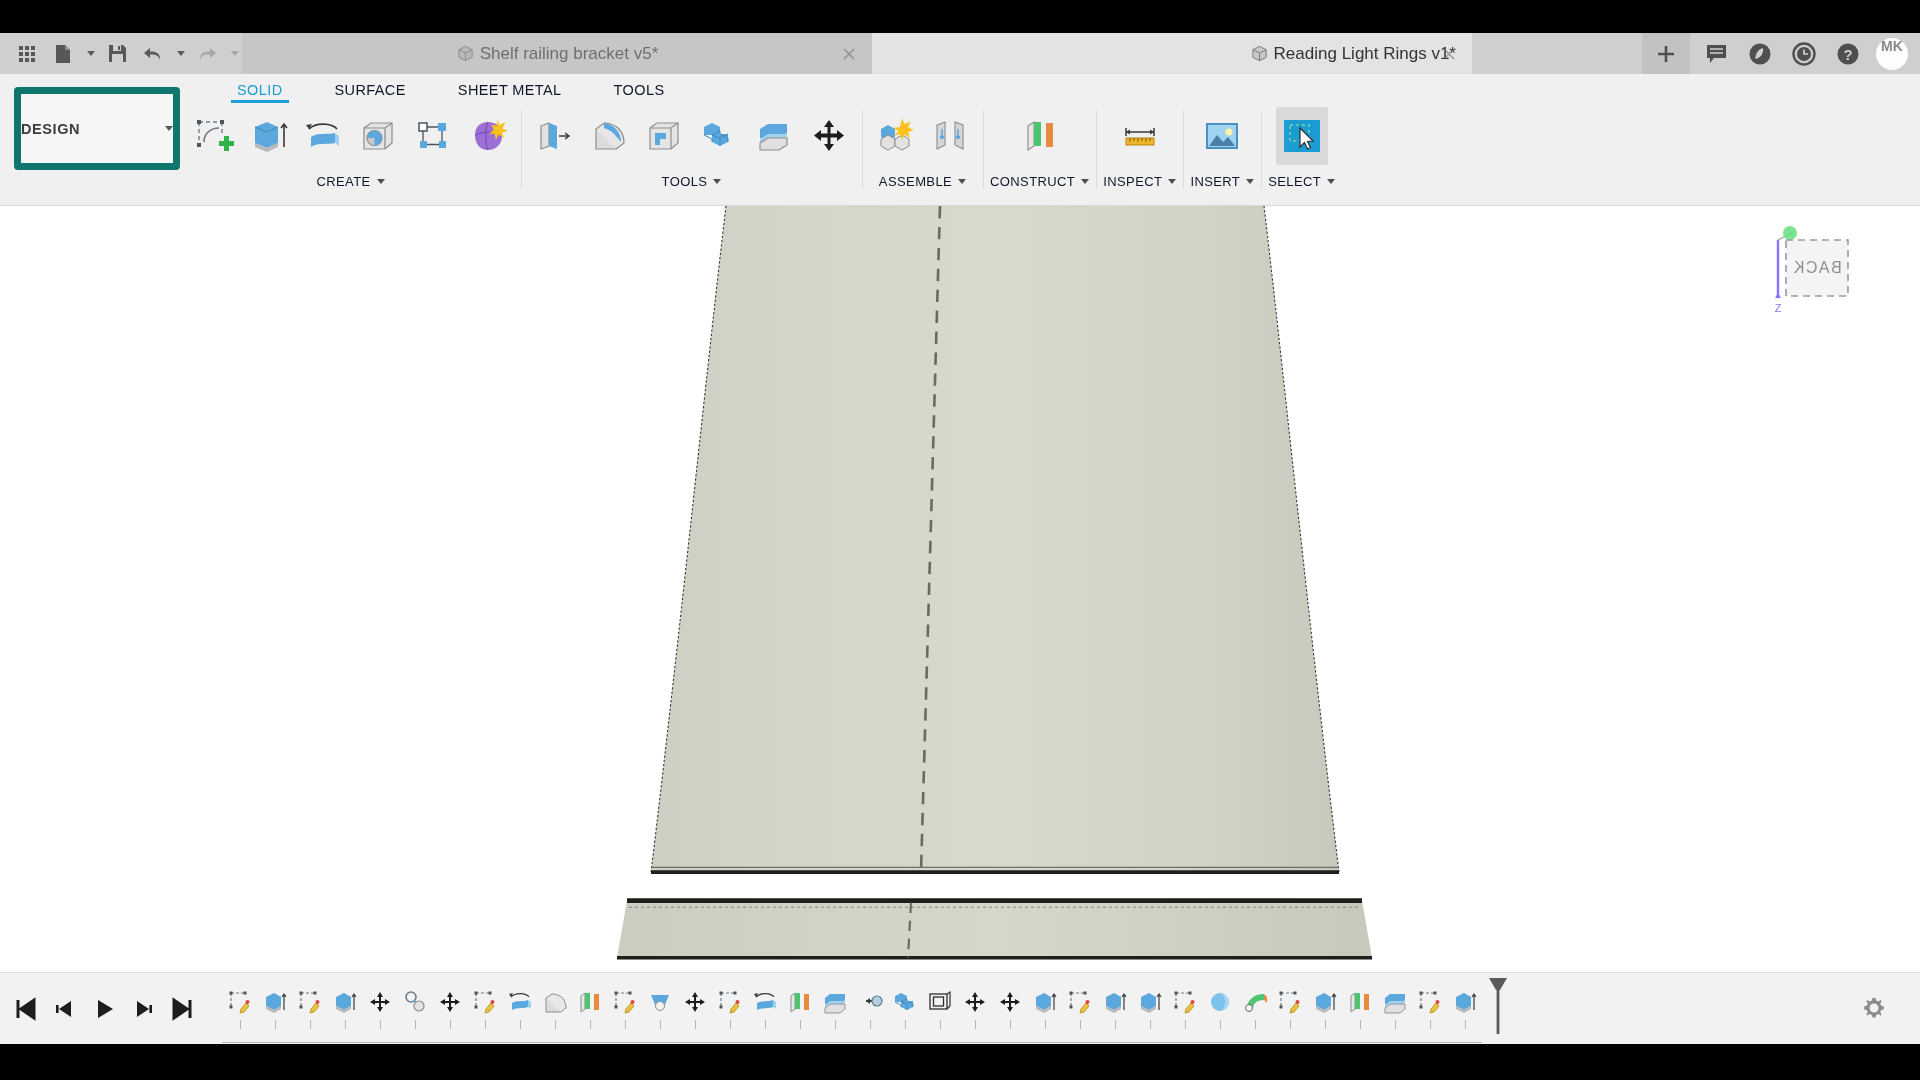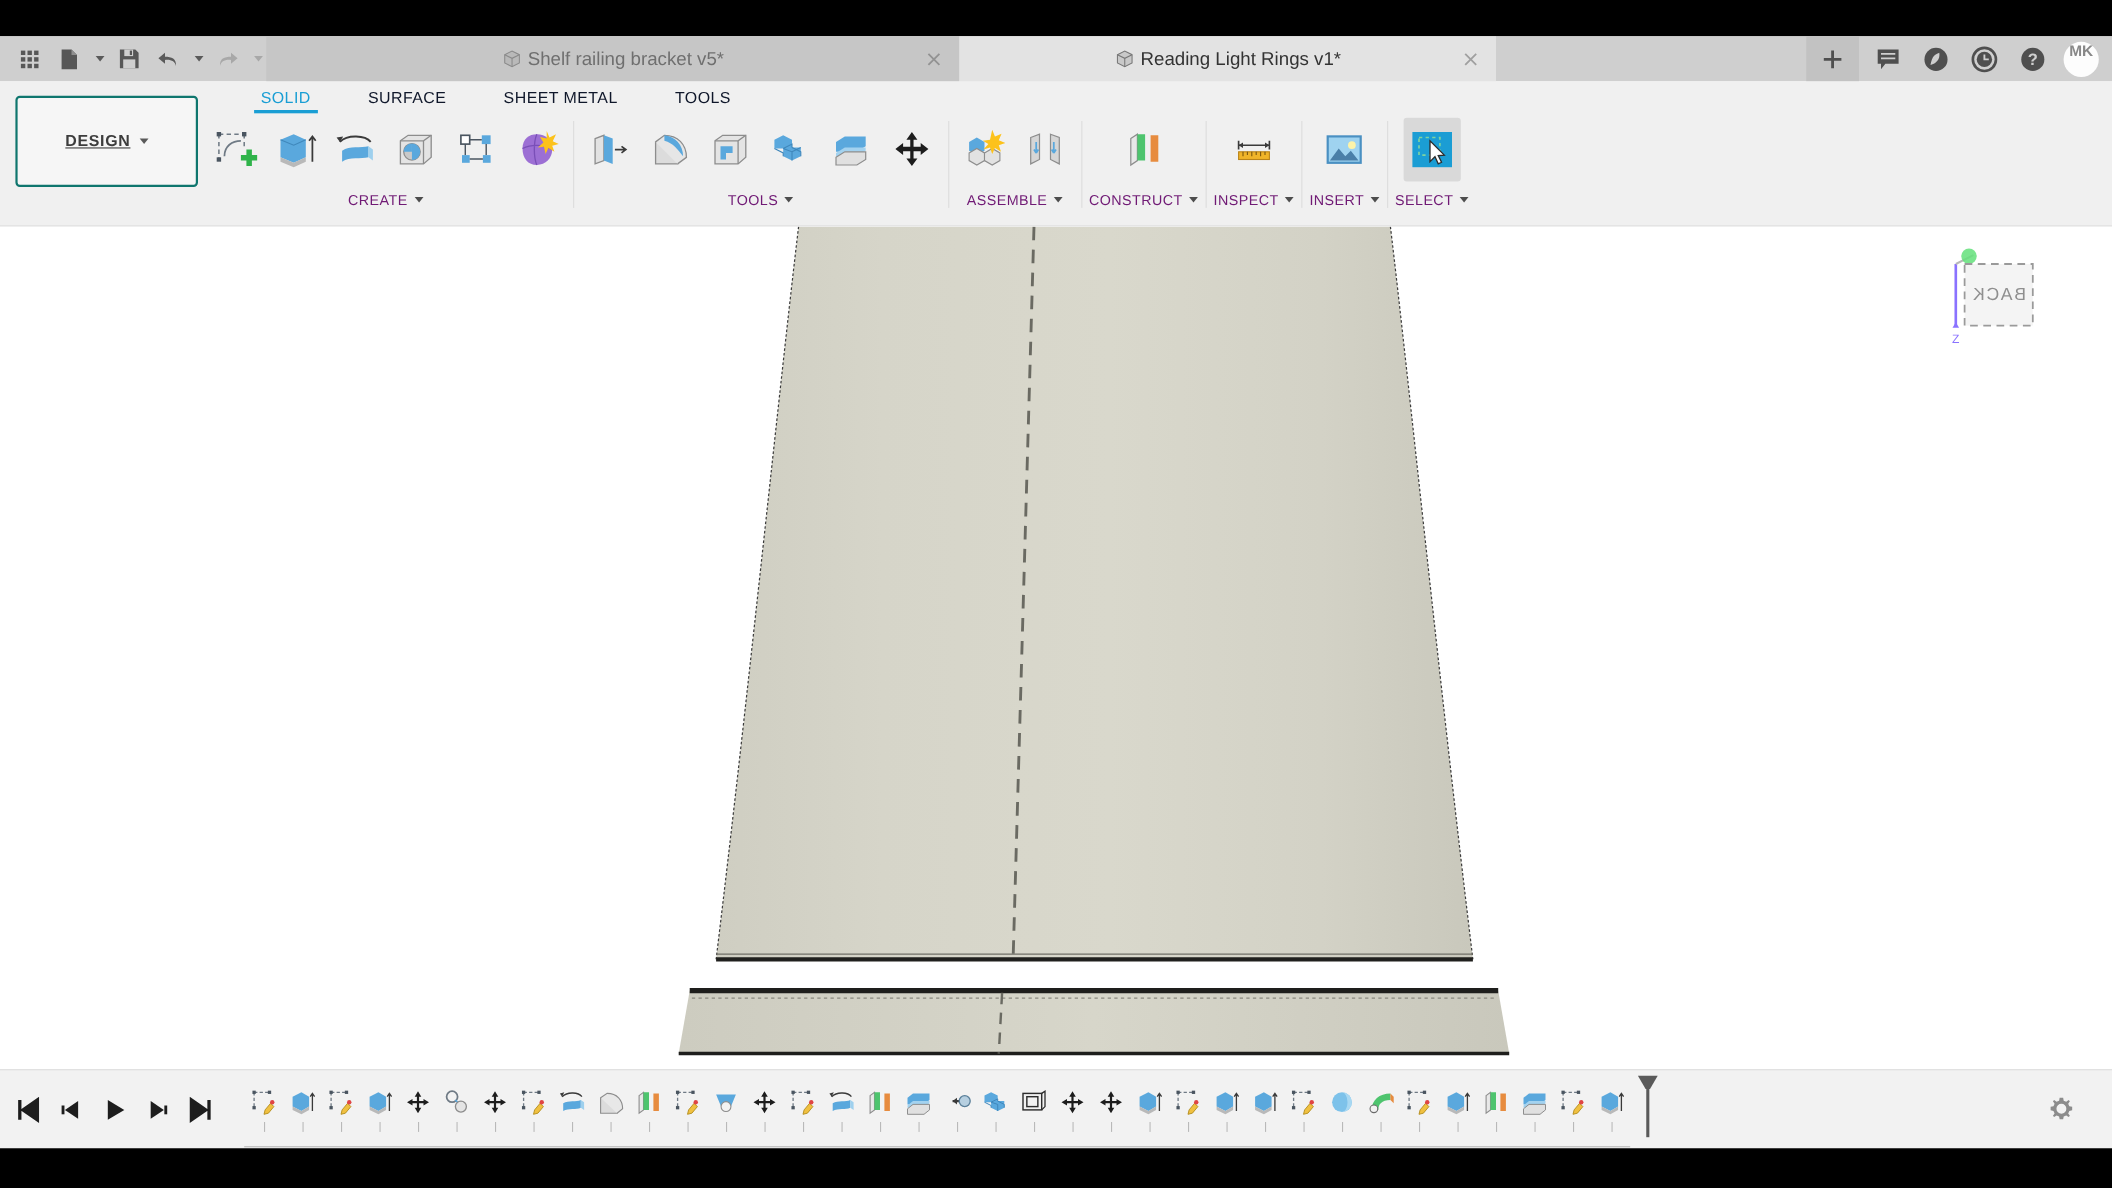--- a/index.html
+++ b/index.html
@@ -51,21 +51,21 @@
   .tab {
     position:relative;
     display:flex; align-items:center; justify-content:center;
     gap:5px;
     min-width:0;
     padding:0 16px;
     font-size:17px;
     color:#3c3c3c;
   }
   .tab.inactive { background:#c6c6c6; color:#6f6f6f; width:630px; }
-  .tab.active { background:#e3e3e3; color:#333; width:488px; }
+  .tab.active { background:#e3e3e3; color:#333; width:600px;justify-content:flex-end; }
   .tab-close {
     position:absolute; right:14px; top:50%; transform:translateY(-50%);
     width:18px; height:18px; opacity:.55;
   }
   .cube-ico { width:19px; height:19px; flex:none; }
   .tab-label { white-space:nowrap; overflow:hidden; text-overflow:ellipsis; }
 
   .tb-plus {
     width:48px; background:#c2c2c2;
     display:flex; align-items:center; justify-content:center;
@@ -101,24 +101,24 @@
   .rtab.active { color:#1a9ed4; }
   .rtab.active::after {
     content:""; position:absolute; left:20px; right:20px; bottom:1px;
     height:3px; background:#1a9ed4;
   }
 
   .design-btn {
     margin:13px 0 0 14px;
     width:166px; height:83px;
     background:#f6f6f6;
-    border:2px solid #0f766e;
+    border:7px solid #0f766e;
     border-radius:4px;
-    display:flex; align-items:center; justify-content:center; gap:7px;
-    font-size:14.5px; font-weight:bold; letter-spacing:.6px; color:#3d3d3d;text-decoration:underline;
+    display:flex; align-items:center; justify-content:space-between; gap:7px;
+    font-size:14.5px; font-weight:bold; letter-spacing:.6px; color:#3d3d3d;
   }
 
   .groups { display:flex; align-items:flex-end; margin-top:29px; height:100px; }
   .group {
     display:flex; flex-direction:column; align-items:center;
     padding:0 7px;
     height:99px;
     position:relative;
   }
   .group + .group::before {
@@ -126,21 +126,21 @@
   }
   .group-icons { display:flex; align-items:center; gap:3px; height:64px; }
   .ric {
     width:52px; height:58px;
     display:flex; align-items:center; justify-content:center;
     border-radius:3px;
   }
   .ric.sel { background:#d9d9d9; }
   .group-label {
     display:flex; align-items:center; gap:5px;
-    font-size:13px; color:#701a75; letter-spacing:.4px;
+    font-size:13px; color:#0f172a; letter-spacing:.4px;
     height:26px;
   }
   .group-label .caret { border-top-color:#4d4d4d; }
 
   
   .canvas {
     flex:1; position:relative; background:#ffffff; overflow:hidden;
   }
   .model-svg { position:absolute; left:0; top:0; width:100%; height:100%; }
 

